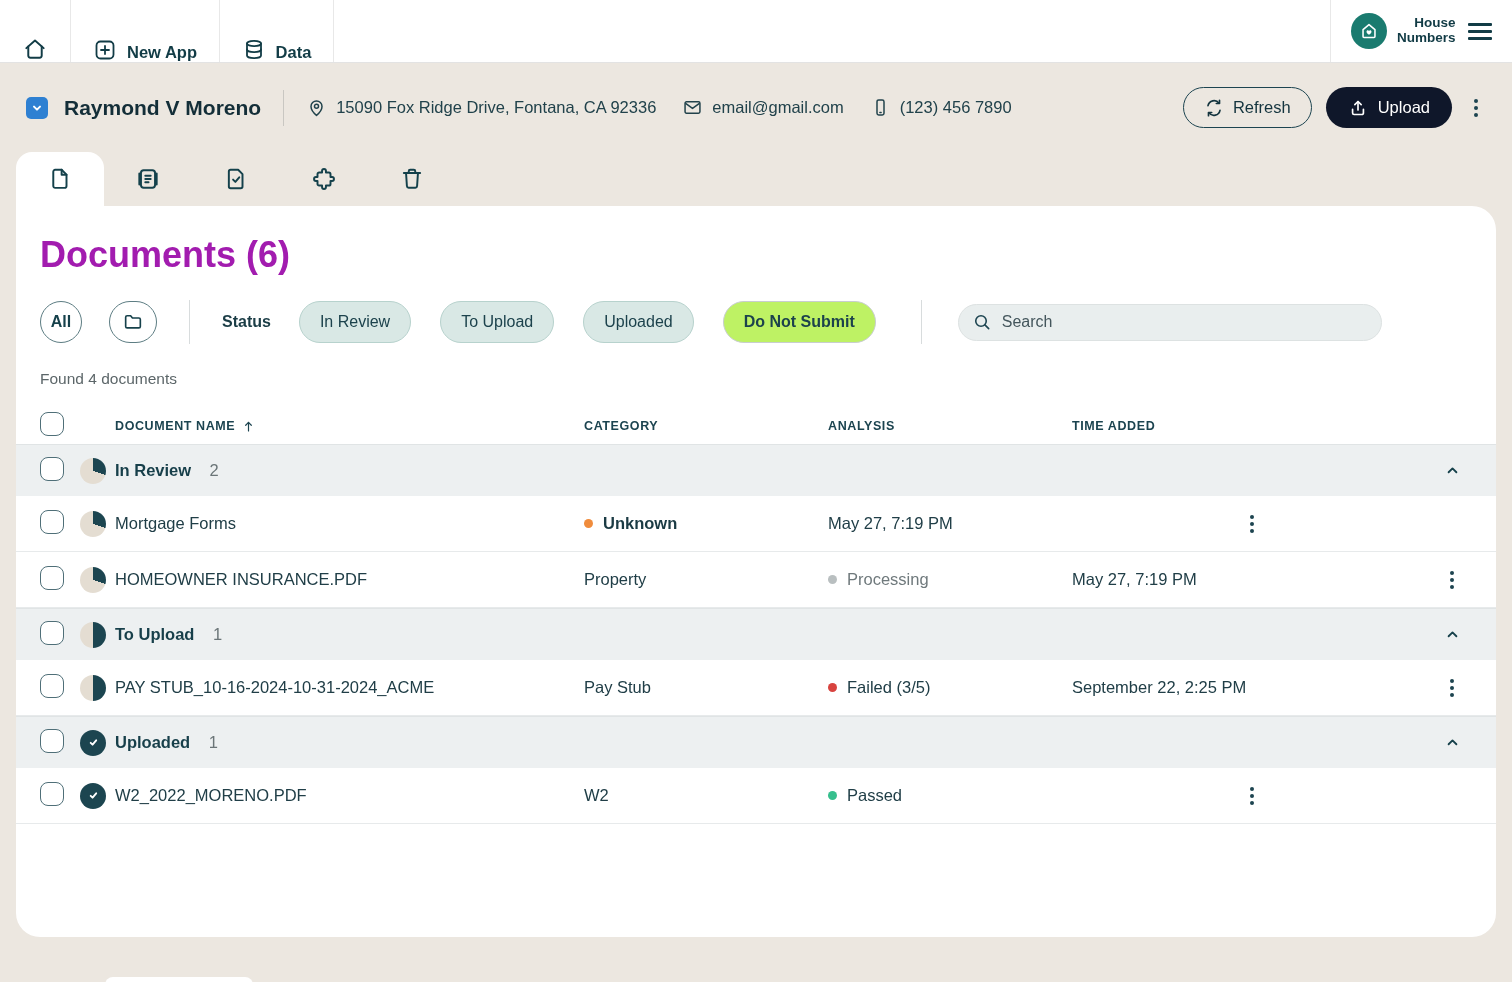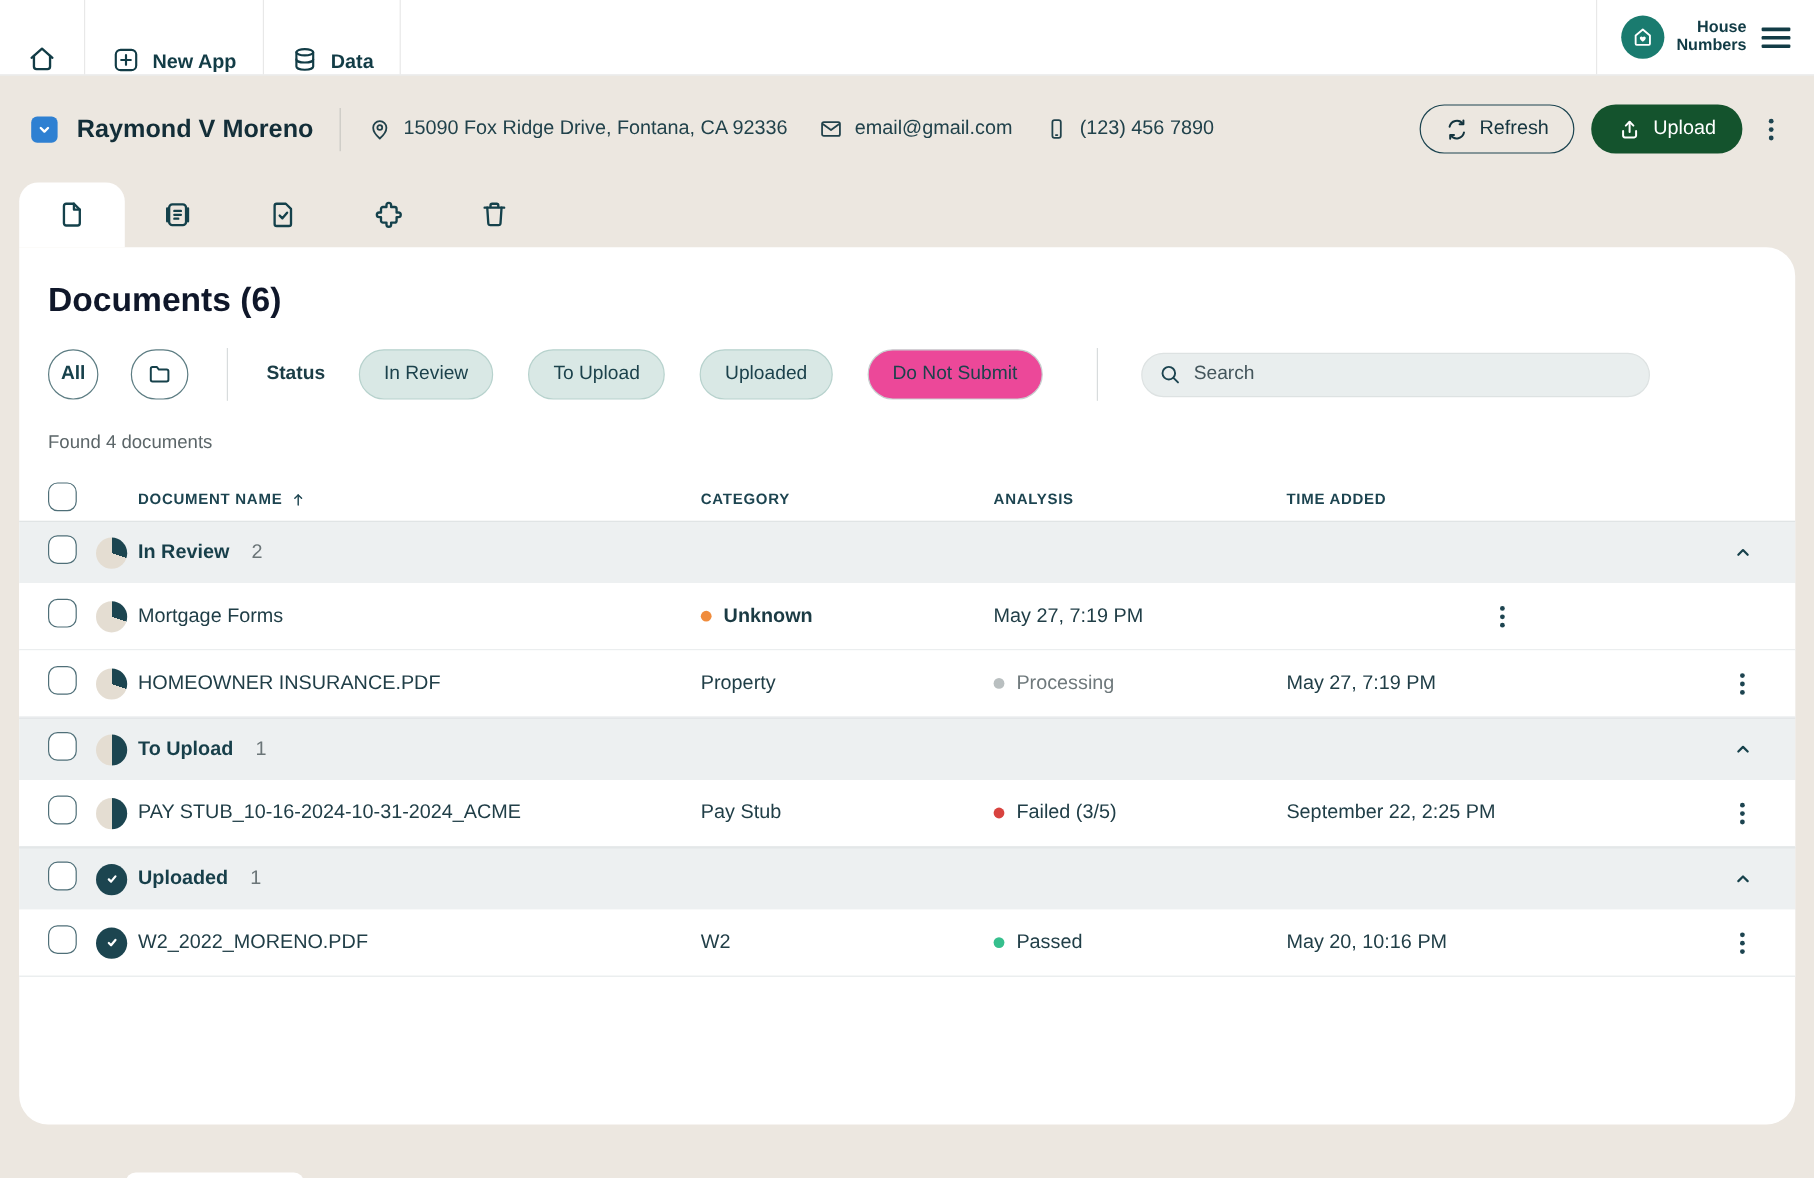--- a/index.html
+++ b/index.html
@@ -38,49 +38,49 @@
                  display:flex; align-items:center; justify-content:center; flex:none; }
   .client-name { font-size:21px; font-weight:bold; color:#132e38; margin-left:16px; }
   .hdr-divider { width:1px; height:36px; background:#c9c7c2; margin:0 22px; }
   .hdr-item { display:flex; align-items:center; gap:9px; font-size:16.5px; color:#21424b; }
   .hdr-item + .hdr-item { margin-left:26px; }
   .hdr-actions { margin-left:auto; display:flex; align-items:center; gap:14px; }
   .btn-refresh { height:41px; padding:0 20px; border:1px solid #1c4450; border-radius:21px;
                  background:transparent; display:inline-flex; align-items:center; gap:9px;
                  font-size:16.5px; color:#14343e; cursor:pointer; font-family:inherit; }
   .btn-upload { height:41px; padding:0 22px; border:none; border-radius:21px;
-                background:#14532d; color:#fff; display:inline-flex; align-items:center; gap:10px;
+                background:#0f172a; color:#fff; display:inline-flex; align-items:center; gap:10px;
                 font-size:16.5px; cursor:pointer; font-family:inherit; }
   .kebab { display:flex; flex-direction:column; gap:3px; padding:4px 8px; cursor:pointer; }
   .kebab i { width:4px; height:4px; border-radius:50%; background:#1d4450; }
 
   
   .tabs { position:absolute; top:152px; left:16px; height:54px; display:flex; }
   .tab { width:88px; display:flex; align-items:center; justify-content:center;
          color:#14414b; cursor:pointer; }
   .tab.active { background:#fff; border-radius:16px 16px 0 0; }
 
   
   .card { position:absolute; left:16px; top:206px; width:1480px; height:731px;
           background:#fff; border-radius:0 24px 24px 24px; padding:28px 24px 0; }
-  .card h1 { font-size:28px; color:#0f172a; margin-bottom:24px; }
+  .card h1 { font-size:36px; color:#a21caf; margin-bottom:24px; }
 
   .filter-row { display:flex; align-items:center; height:44px; margin-bottom:26px;gap:16px; }
   .pill { height:42px; border-radius:21px; border:1px solid #5d7d83; background:#fff;
           display:inline-flex; align-items:center; justify-content:center; font-size:16px;
           color:#16414b; cursor:pointer; font-family:inherit; }
   .pill.all { width:42px; font-weight:bold; }
   .pill.folder { width:48px; margin-left:11px; }
   .v-div { width:1px; height:44px; background:#d8dcdd; margin:0 16px; }
   .status-label { font-weight:bold; font-size:16px; color:#1b3d46; margin-right:12px; }
   .chip { height:42px; padding:0 20px; border-radius:21px; display:inline-flex;
           align-items:center; font-size:16px; color:#1c424c; cursor:pointer;
           margin-right:13px; font-family:inherit; }
   .chip.selected { background:#d9e8e5; border:1px solid #b7d2cd; }
-  .chip.plain { background:#ec4899; border:1px solid #c8cecf; }
+  .chip.plain { background:#bef264; border:1px solid #c8cecf;font-weight:bold; }
   .search { margin-left:4px; width:424px; height:37px; border-radius:19px; background:#e9eeee;
             border:1px solid #dde2e2; display:flex; align-items:center; padding:0 13px;
             gap:10px; color:#1c4450; }
   .search input { border:none; background:transparent; outline:none; font-size:16px;
                   color:#1c4450; width:100%; font-family:inherit; }
   .search input::placeholder { color:#44565c; opacity:1; }
 
   .found { font-size:15.5px; color:#5c6669; margin-bottom:20px; }
 
   
@@ -442,21 +442,20 @@
         <svg width="15" height="15" viewBox="0 0 24 24" fill="none" stroke="#fff" stroke-width="3" stroke-linecap="round" stroke-linejoin="round">
             <path d="M7.5 12.5l3 3 5.8-7"></path>
           </svg>
       </span>
       <span class="doc-name">W2_2022_MORENO.PDF</span>
       <span class="doc-cat">W2</span>
       <span class="analysis">
         <span class="dot" style="background: rgb(54, 191, 141);"></span>
         <span class="txt">Passed</span>
       </span>
-      <span class="doc-time">May 20, 10:16 PM</span>
       <span class="cell-actions">
           <span class="kebab">
             <i></i>
             <i></i>
             <i></i>
           </span>
         </span>
     </div>
   </div>
 </main>

